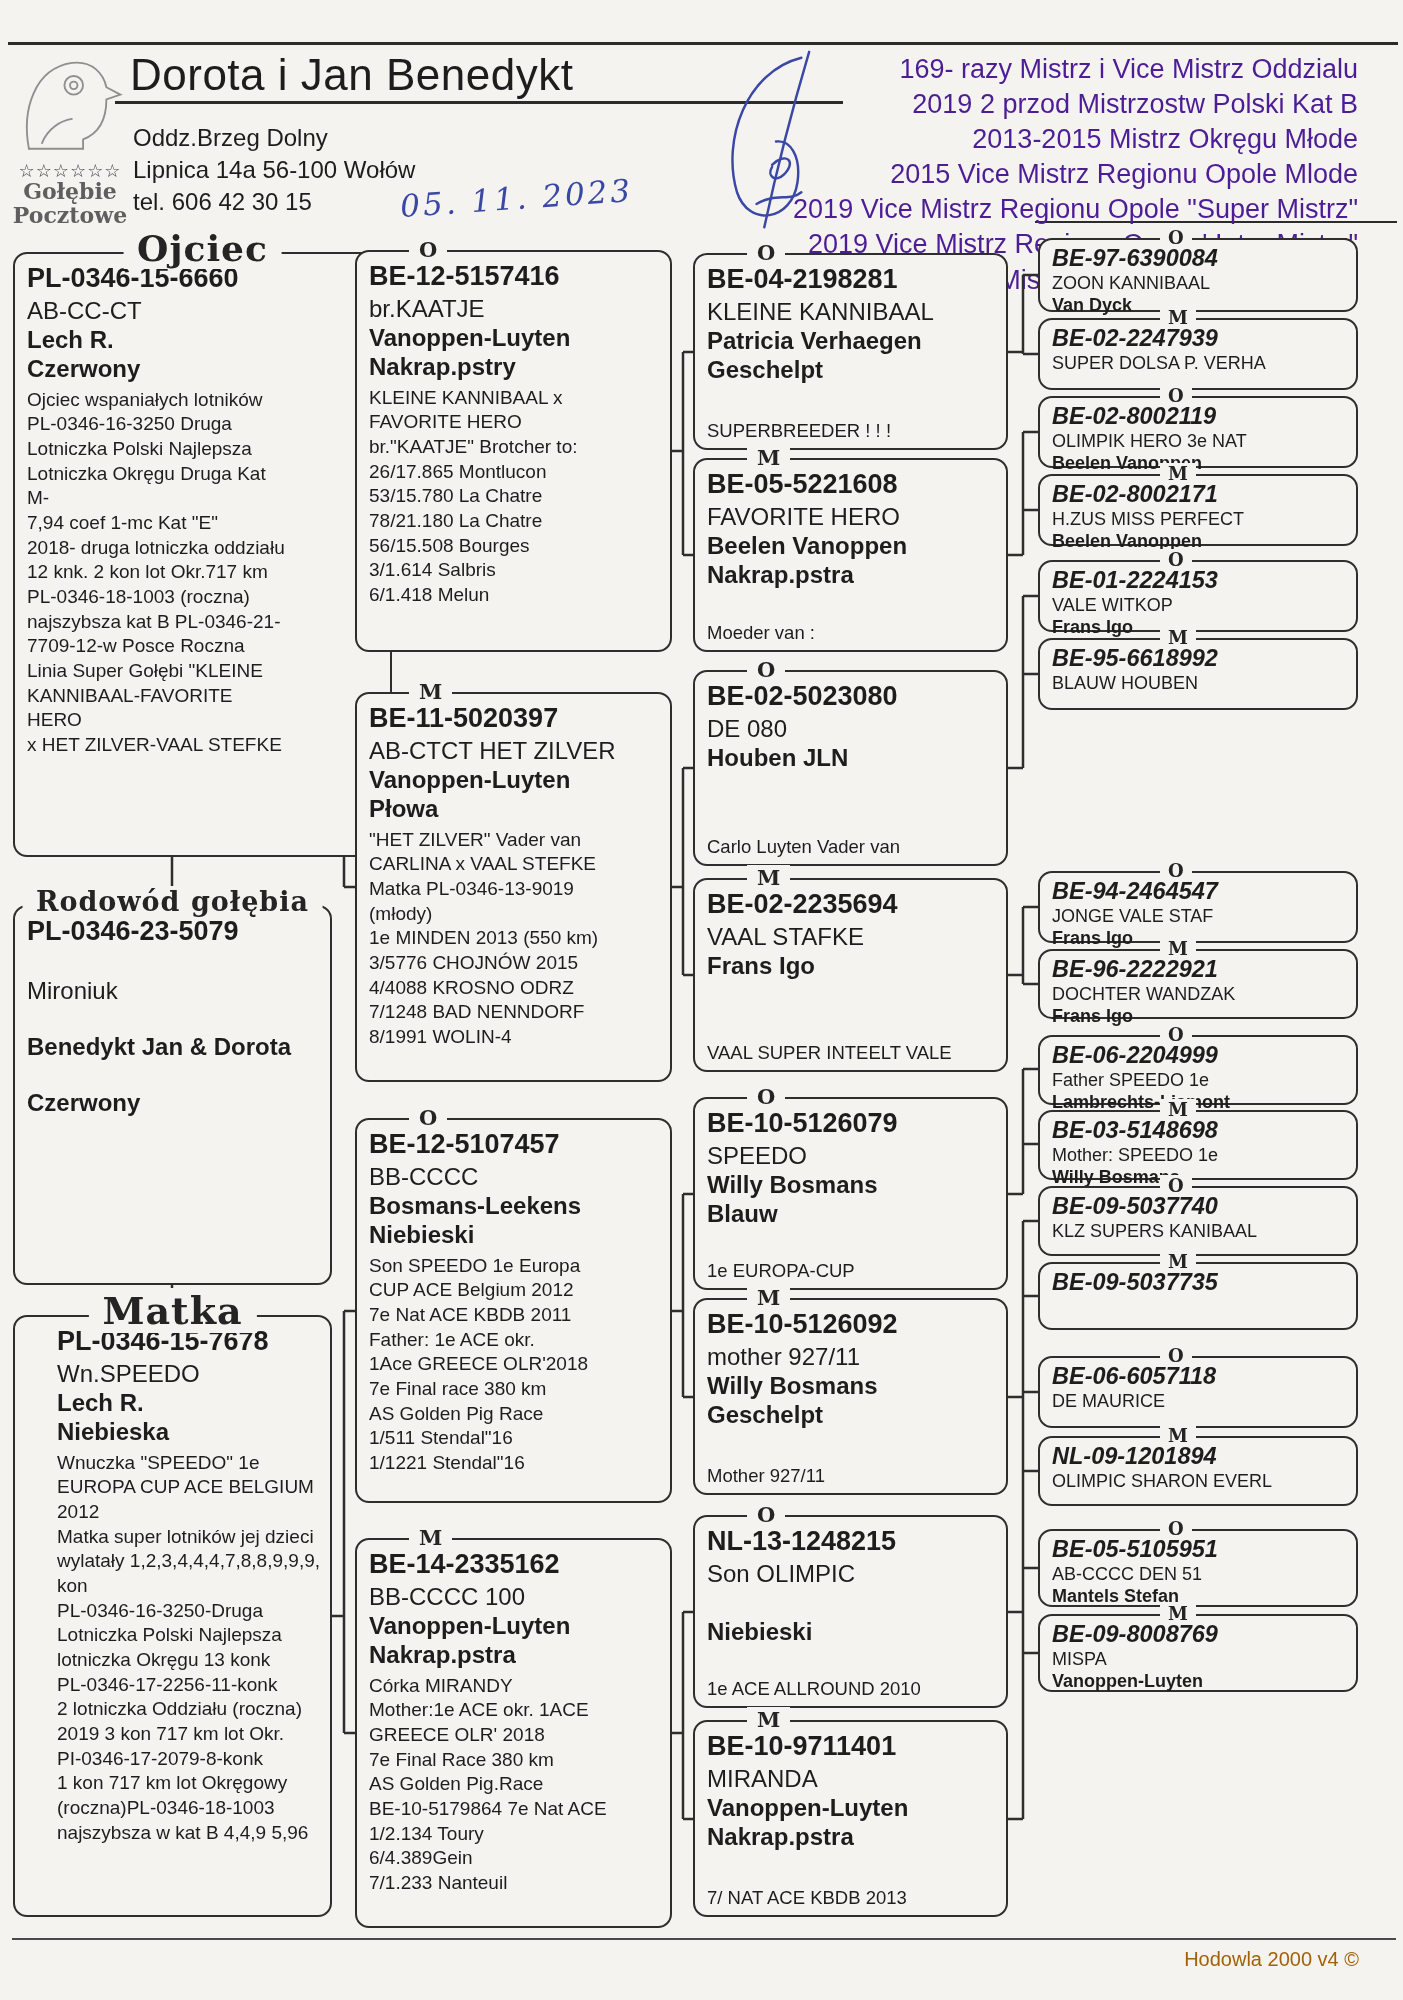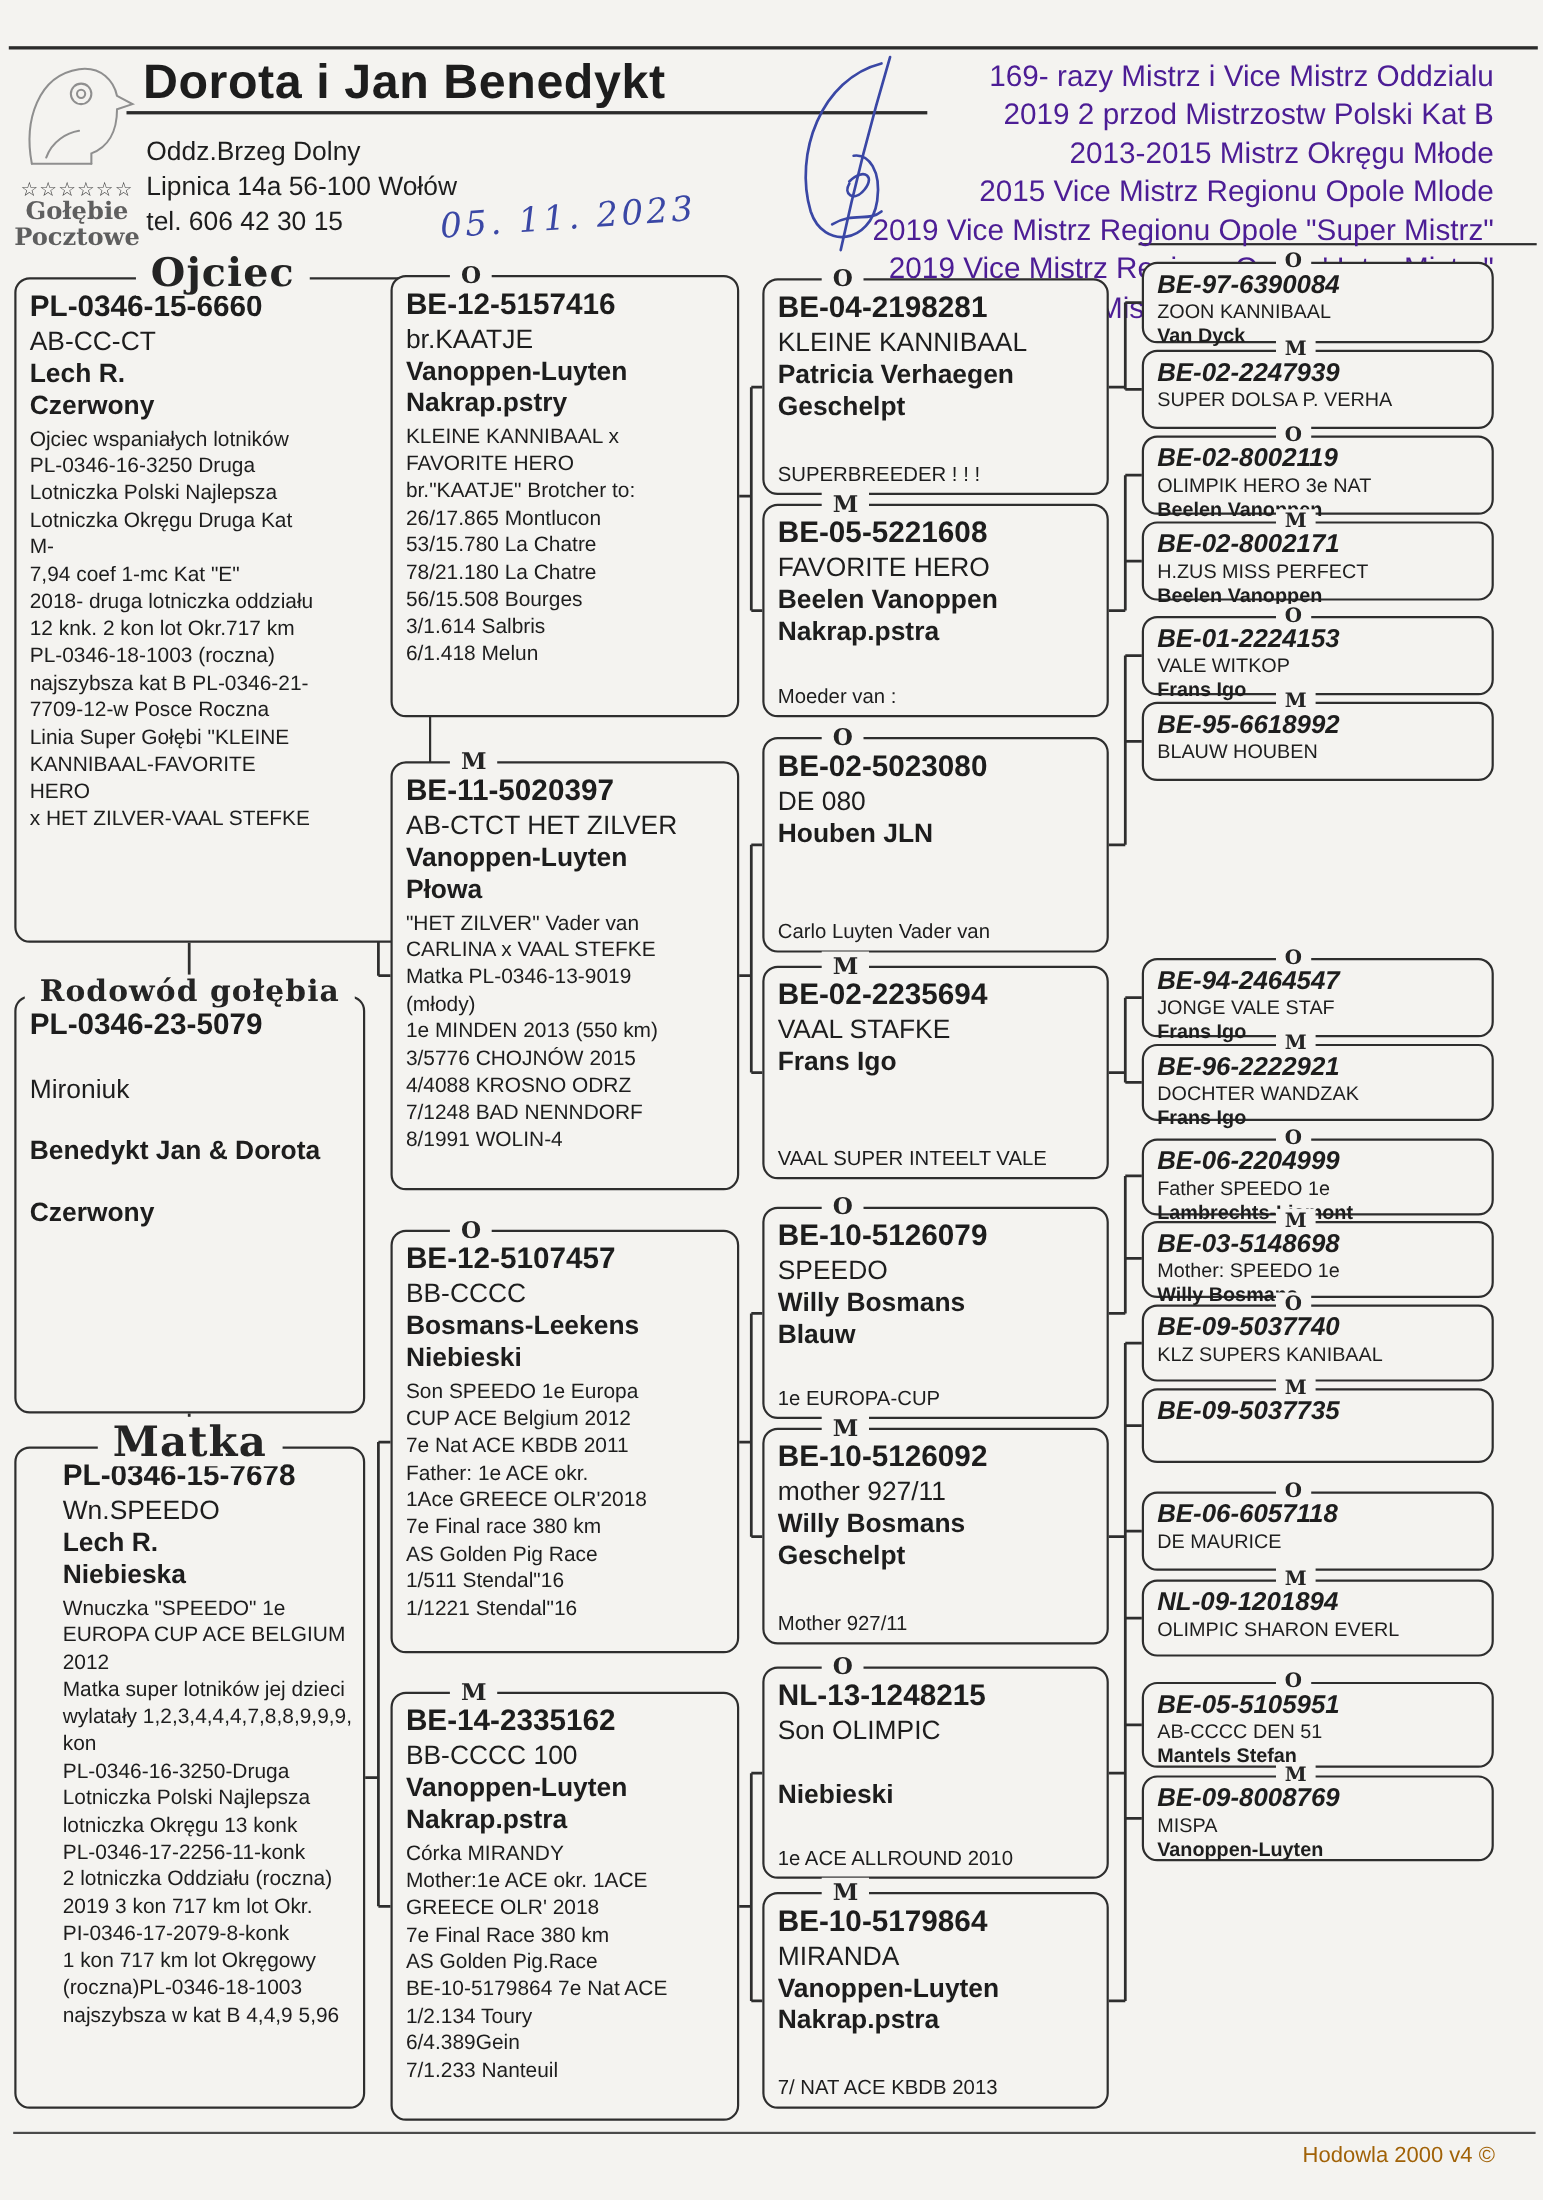--- a/index.html
+++ b/index.html
@@ -18,21 +18,21 @@
   .matka-tab{font-size:38px;top:-29px;}
   .ring{font-weight:bold;font-size:27px;line-height:1.25;min-height:1.25em;white-space:nowrap;}
   .nm{font-size:24px;line-height:1.22;min-height:1.22em;white-space:nowrap;}
   .bold{font-weight:bold;}
   .desc{font-size:19px;line-height:1.3;white-space:pre-line;margin-top:4px;}
   .note{font-size:18.5px;line-height:1.2;margin-top:auto;white-space:nowrap;}
   .g4{padding:4px 10px 4px 12px;}
   .g4 .ring{font-size:23.5px;line-height:1.25;font-style:italic;}
   .g4 .nm{font-size:18px;line-height:1.18;min-height:1.18em;}
   
-  .h-title{position:absolute;left:130px;top:50px;font-size:44px;font-weight:bold;letter-spacing:.5px;}
+  .h-title{position:absolute;left:130px;top:50px;font-size:44px;font-weight:normal;letter-spacing:.5px;}
   .h-address{position:absolute;left:133px;top:122px;font-size:24px;line-height:1.33;}
   .h-ach{position:absolute;right:45px;top:52px;text-align:right;font-size:27px;line-height:1.3;color:#4c1d95;}
   .logo{position:absolute;left:12px;top:50px;width:116px;text-align:center;}
   .logo .stars{font-size:18px;letter-spacing:1px;color:#3f3f3f;white-space:nowrap;line-height:1;}
   .logo .lname{font-family:"DejaVu Serif",serif;font-weight:bold;font-size:22px;color:#5f5f5f;line-height:1.08;}
   .hand{position:absolute;left:400px;top:180px;font-family:"DejaVu Serif",serif;font-style:italic;
         font-size:31px;color:#3a47a5;transform:rotate(-4deg);letter-spacing:3px;white-space:nowrap;}
   .sig{position:absolute;left:706px;top:46px;}
   .connectors{position:absolute;left:0;top:0;pointer-events:none;}
   .footer{position:absolute;right:44px;top:1948px;font-size:20px;color:#a16207;}
@@ -278,21 +278,21 @@
   <div class="pbox" style="left:693px;top:1515px;width:315px;height:193px;">
     <div class="tab">O</div>
     <div class="ring">NL-13-1248215</div>
     <div class="nm">Son OLIMPIC</div>
     <div class="nm bold"></div>
     <div class="nm bold">Niebieski</div>
     <div class="note">1e ACE ALLROUND 2010</div>
   </div>
   <div class="pbox" style="left:693px;top:1720px;width:315px;height:197px;">
     <div class="tab">M</div>
-    <div class="ring">BE-10-5179864</div>
+    <div class="ring">BE-10-9711401</div>
     <div class="nm">MIRANDA</div>
     <div class="nm bold">Vanoppen-Luyten</div>
     <div class="nm bold">Nakrap.pstra</div>
     <div class="note">7/ NAT ACE KBDB 2013</div>
   </div>
 
   <div class="pbox g4" style="left:1038px;top:238px;width:320px;height:74px;">
     <div class="tab small">O</div>
     <div class="ring">BE-97-6390084</div>
     <div class="nm">ZOON KANNIBAAL</div>

